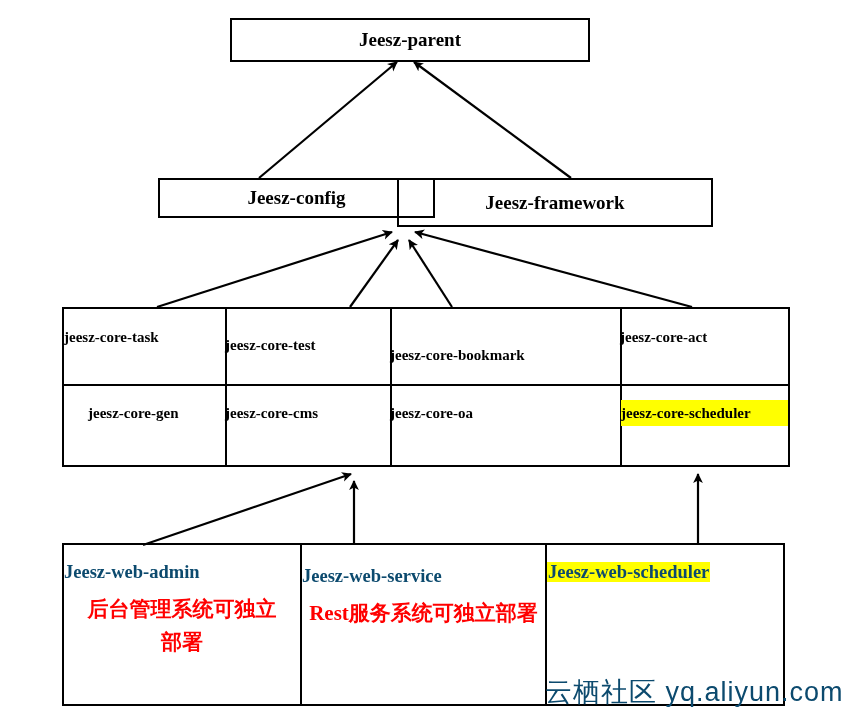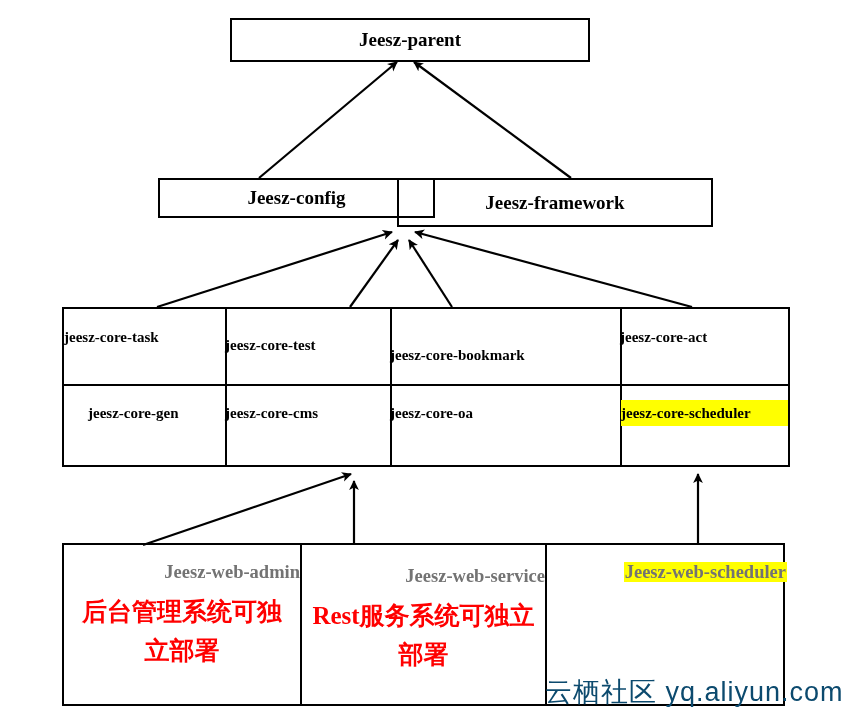--- a/index.html
+++ b/index.html
@@ -56,33 +56,33 @@
   }
   .divider-h {
     position: absolute;
     height: 2px;
     background: #000000;
   }
   .leaf-title {
     position: absolute;
     left: 0;
     right: 0;
-    text-align: right;
+    text-align: left;
     font-size: 18.5px;
-    color: #737373;
+    color: #0c4a6e;
     white-space: nowrap;
   }
   .leaf-title .hl {
     padding: 0 1px;
   }
   .leaf-desc {
     position: absolute;
     text-align: center;
     color: #ff0000;
-    font-size: 25px;
+    font-size: 21px;
     line-height: 1.55;
   }
   svg.arrows {
     position: absolute;
     left: 0;
     top: 0;
     width: 848px;
     height: 721px;
     pointer-events: none;
   }

